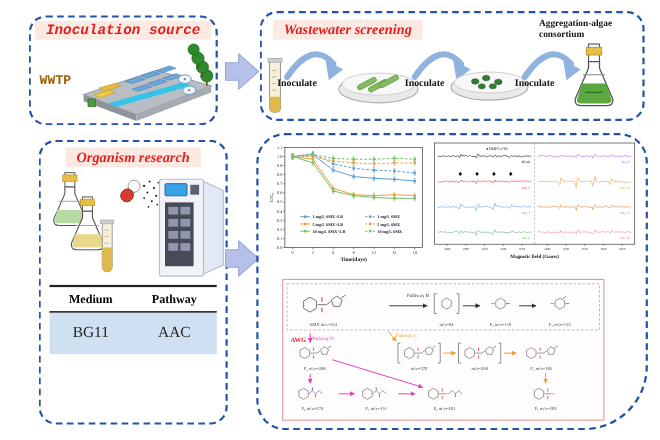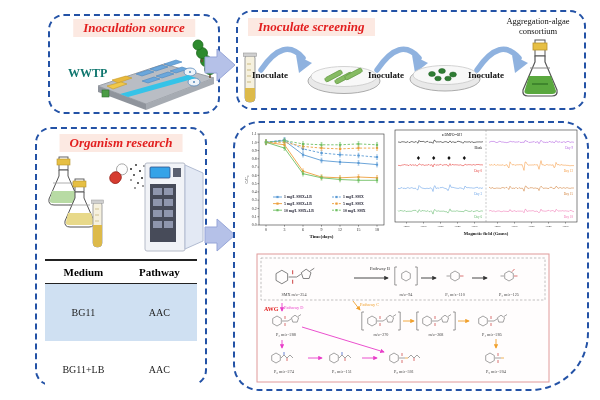--- a/index.html
+++ b/index.html
@@ -2,37 +2,37 @@
 <html><head>
 <meta charset="utf-8">
 <style>
   html,body{margin:0;padding:0;background:#fff;}
   .canvas{position:relative;width:600px;height:400px;background:#fff;overflow:hidden;
           font-family:"Liberation Serif",serif;}
   .panel{position:absolute;border:2px dashed #2352a6;border-radius:16px;box-sizing:border-box;}
   .title-pill{position:absolute;background:#fce9e2;color:#e21f1f;font-style:italic;
               font-weight:bold;font-size:13px;padding:1px 10px;white-space:nowrap;}
   .abs{position:absolute;}
-  .bold-label{font-weight:bold;color:#0f766e;margin-left:10px;}
+  .bold-label{font-weight:bold;color:#a16207;}
   .inoculate{position:absolute;font-weight:bold;font-size:9px;color:#111;}
-  .consortium{position:absolute;font-weight:normal;font-size:8.5px;color:#111;
-              text-align:center;line-height:1.2;}
+  .consortium{position:absolute;font-weight:bold;font-size:8.5px;color:#111;
+              line-height:1.2;}
   table.medium{border-collapse:collapse;width:100%;background:#fff;}
   table.medium th{border-top:2px solid #222;border-bottom:1.5px solid #222;
                   font-size:11px;padding:5px 4px;text-align:center;margin-top:40px;}
-  table.medium td{font-size:10px;padding:23px 4px;text-align:center;color:#222;}
+  table.medium td{font-size:14px;padding:11px 4px;text-align:center;color:#222;}
   table.medium tr.alt{background:#cfe0f2;}
   svg text{font-family:"Liberation Serif",serif;}
 </style>
 </head>
 <body>
 
 <div class="canvas">
 
-  <div class="panel" style="left:48px;top:14px;width:172px;height:100px;">
+  <div class="panel" style="left:26px;top:14px;width:172px;height:100px;font-family:Liberation Mono, monospace;">
     <div class="title-pill" style="left:50%;transform:translateX(-50%);top:3px;">Inoculation source</div>
     <div class="abs bold-label" style="left:8px;top:50px;font-size:12px;">WWTP</div>
     <svg class="abs" style="left:42px;top:22px;" width="126" height="74" viewBox="0 0 126 74">
       <polygon points="6,48 72,26 122,40 54,66" fill="#b9bdc4" stroke="#9ca1a8" stroke-width="1"></polygon>
       <polygon points="6,48 54,66 54,72 6,54" fill="#8f949c"></polygon>
       <polygon points="54,66 122,40 122,46 54,72" fill="#a6abb2"></polygon>
       <polygon points="20,42 34,38 40,40 26,45" fill="#e8b93c" stroke="#c79a25" stroke-width="0.6"></polygon>
       <polygon points="15,48 29,44 35,46 21,51" fill="#f0c84a" stroke="#c79a25" stroke-width="0.6"></polygon>
       <polygon points="44,36 56,32 62,34 50,38" fill="#6aa7dc" stroke="#4d86bd" stroke-width="0.6"></polygon>
       <polygon points="58,31 70,27 76,29 64,33" fill="#6aa7dc" stroke="#4d86bd" stroke-width="0.6"></polygon>
@@ -54,21 +54,21 @@
       <circle cx="110" cy="15" r="5.5" fill="#2d8a2d" stroke="#1d6a1d" stroke-width="0.8"></circle>
       <circle cx="106" cy="7" r="5" fill="#2d8a2d" stroke="#1d6a1d" stroke-width="0.8"></circle>
     </svg>
   </div>
 
   <svg class="abs" style="left:204px;top:46px;" width="32" height="38" viewBox="0 0 32 38">
     <polygon points="1,11 13,11 13,3 31,19 13,35 13,27 1,27" fill="#b5c1e8" stroke="#96a5d8" stroke-width="1"></polygon>
   </svg>
 
   <div class="panel" style="left:236px;top:10px;width:350px;height:100px;">
-    <div class="title-pill" style="left:10px;top:6px;">Inoculate  screening</div>
+    <div class="title-pill" style="left:10px;top:6px;">Wastewater  screening</div>
     <div class="consortium" style="left:252px;top:4px;width:96px;">
       <span>Aggregation-algae</span><br>
       <span>consortium</span>
     </div>
 
     <svg class="abs" style="left:5px;top:40px;" width="14" height="54" viewBox="0 0 14 54">
       <rect x="2" y="2" width="10" height="48" rx="4" fill="#f6f1de" stroke="#999" stroke-width="1"></rect>
       <path d="M2,36 h10 v10 a4,4 0 0 1 -4,4 h-2 a4,4 0 0 1 -4,-4 z" fill="#ddba4a"></path>
       <rect x="0.5" y="1" width="13" height="3.5" fill="#cfcfcf" stroke="#999" stroke-width="0.6"></rect>
       <line x1="4" y1="12" x2="8" y2="12" stroke="#b9a25a" stroke-width="0.7"></line>
@@ -188,24 +188,20 @@
       <table class="medium">
         <thead>
           <tr>
             <th>Medium</th>
             <th>Pathway</th>
           </tr>
         </thead>
         <tbody>
             <tr class="alt">
               <td>BG11</td>
-              <td>AAC</td>
-            </tr>
-            <tr>
-              <td>BG11+LB</td>
               <td>AAC</td>
             </tr>
           </tbody>
       </table>
     </div>
   </div>
 
   <svg class="abs" style="left:204px;top:216px;" width="32" height="38" viewBox="0 0 32 38">
     <polygon points="1,11 13,11 13,3 31,19 13,35 13,27 1,27" fill="#b5c1e8" stroke="#96a5d8" stroke-width="1"></polygon>
   </svg>

